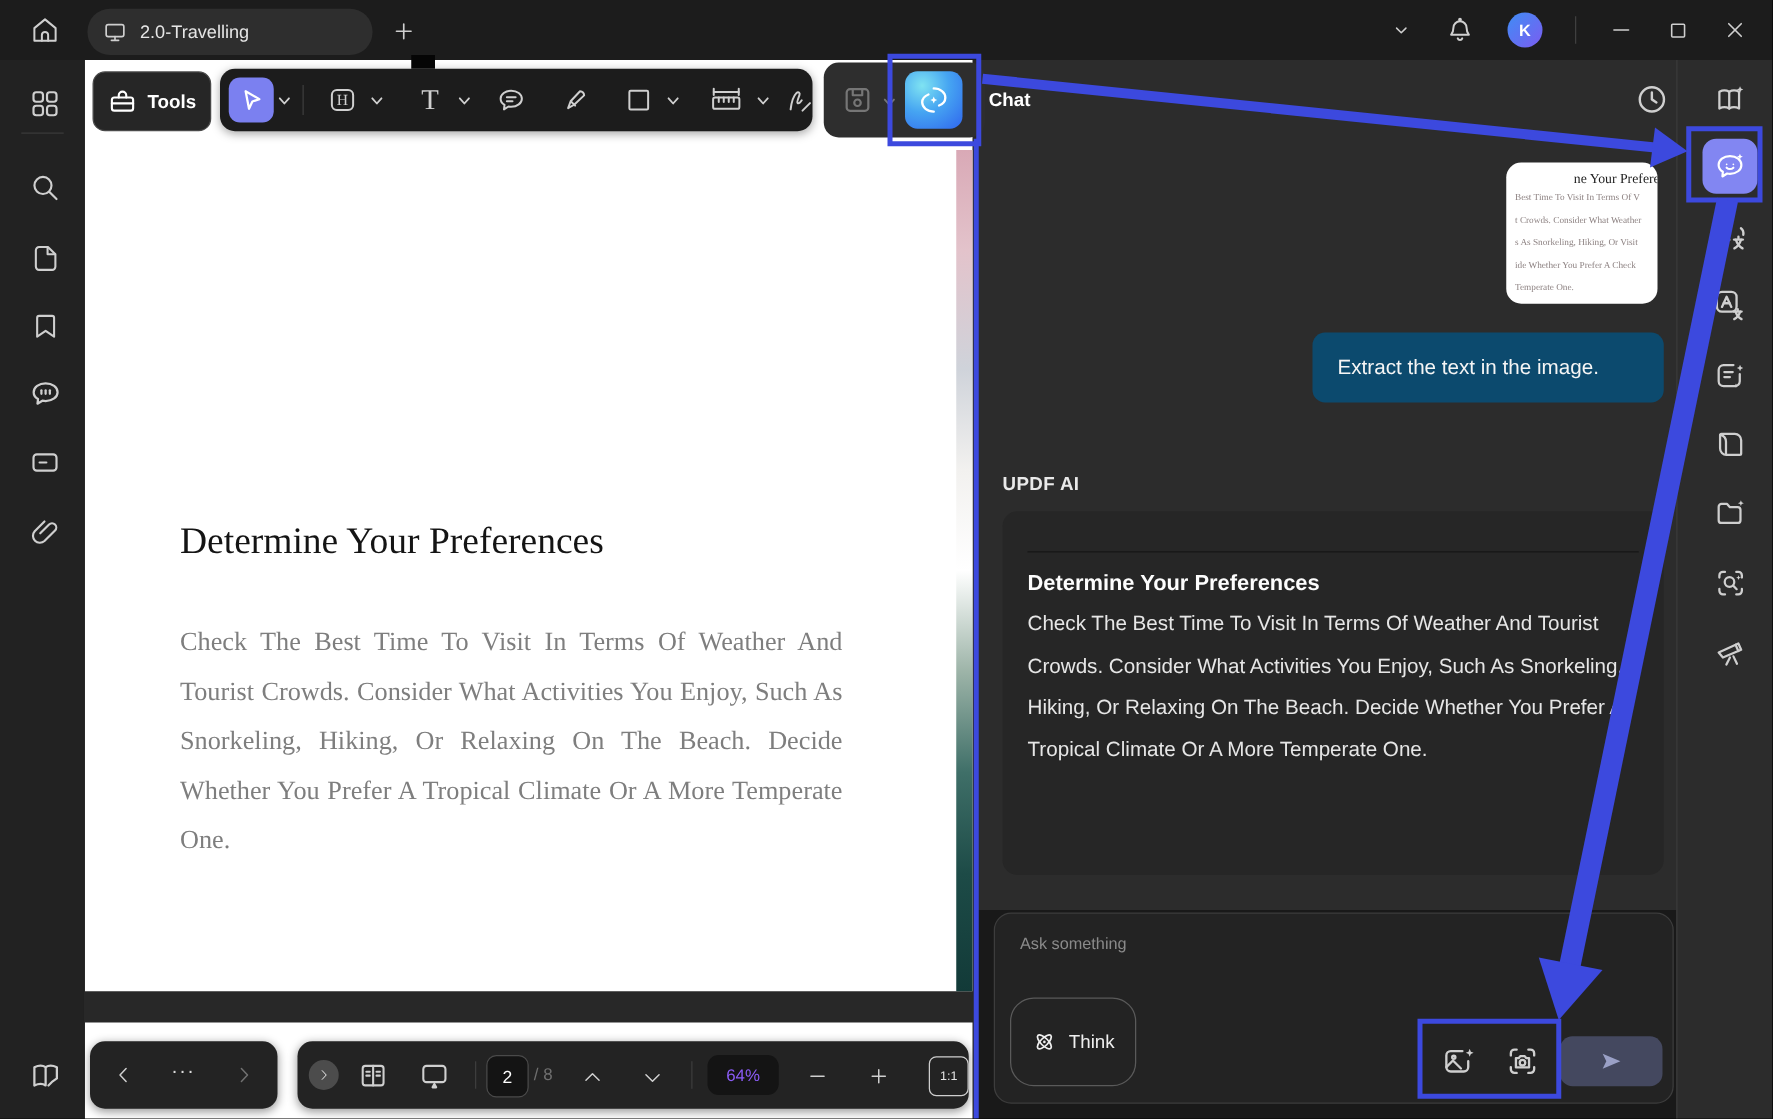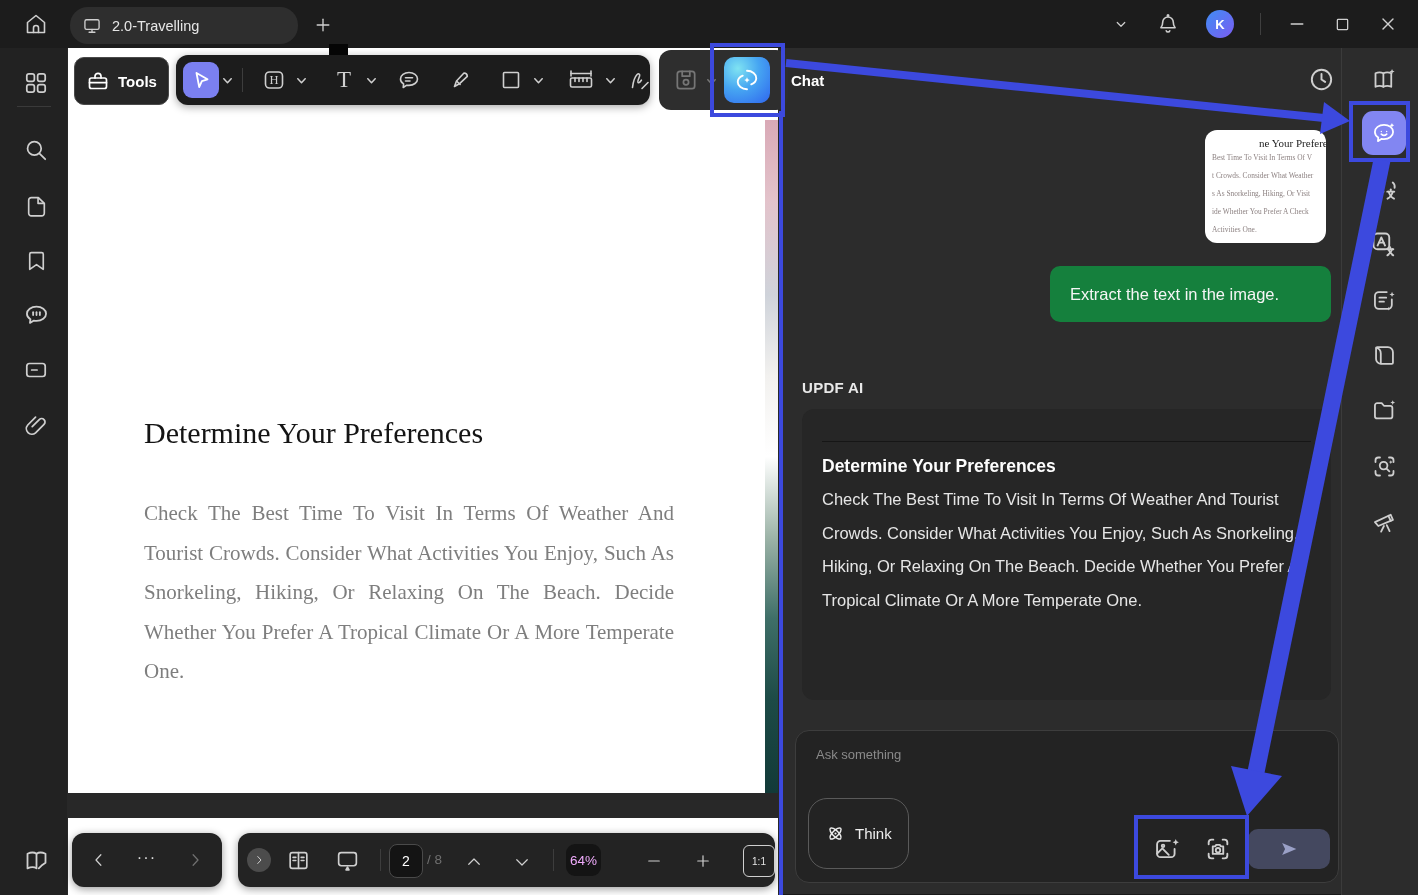--- a/index.html
+++ b/index.html
@@ -56,36 +56,36 @@
 
   
   .nav-left{position:absolute;left:72px;top:833px;width:150px;height:54px;background:#232323;border-radius:12px;z-index:5;
             box-shadow:0 2px 8px rgba(0,0,0,.4);}
   .nav-main{position:absolute;left:238px;top:833px;width:537px;height:54px;background:#232323;border-radius:12px;z-index:5;
             box-shadow:0 2px 8px rgba(0,0,0,.4);}
   .nm-div{position:absolute;top:16px;width:1px;height:22px;background:#3d3d3d;}
   .pagebox{position:absolute;left:151px;top:11px;width:32px;height:32px;background:#141414;border:1px solid #4a4a4a;
            border-radius:8px;display:flex;align-items:center;justify-content:center;color:#fff;font-size:14px;}
   .pagetotal{position:absolute;left:189px;top:19px;color:#6f6f6f;font-size:13.5px;}
-  .zoombox{position:absolute;left:328px;top:11px;width:35px;height:32px;background:#141414;
-           border-radius:9px;display:flex;align-items:center;justify-content:center;color:#f0abfc;font-size:13.5px;}
+  .zoombox{position:absolute;left:328px;top:11px;width:57px;height:32px;background:#141414;
+           border-radius:9px;display:flex;align-items:center;justify-content:center;color:#8b5cf6;font-size:13.5px;}
   .circle-btn{position:absolute;left:9px;top:15px;width:24px;height:24px;border-radius:50%;background:#4c4c4c;
               display:flex;align-items:center;justify-content:center;}
   .ellipsis{position:absolute;left:60px;top:12px;width:30px;text-align:center;color:#dcdcdc;font-size:16px;letter-spacing:2px;}
 
   
-  .chat-panel{position:absolute;left:781px;top:48px;width:560px;height:846px;background:#2c2c2c;text-decoration:underline;}
+  .chat-panel{position:absolute;left:781px;top:48px;width:560px;height:680px;background:#2c2c2c;text-decoration:underline;}
   .chat-title{position:absolute;left:10px;top:24px;font-size:15px;font-weight:700;color:#ffffff;}
   .clock-btn{position:absolute;left:525px;top:16px;width:30px;height:30px;}
   .thumb-card{position:absolute;left:424px;top:82px;width:121px;height:113px;background:#ffffff;border-radius:12px;
               overflow:hidden;box-sizing:border-box;padding:7px 3px 0 7px;}
   .thumb-title{font-family:"Liberation Serif",serif;font-size:11px;color:#1d1d1d;white-space:nowrap;margin-left:47px;}
   .thumb-line{font-family:"Liberation Serif",serif;font-size:7.4px;color:#8d8282;white-space:nowrap;line-height:18px;}
   .thumb-line:first-of-type{margin-top:10px;}
-  .user-bubble{position:absolute;left:269px;top:218px;width:281px;height:56px;background:#15803d;border-radius:10px;
+  .user-bubble{position:absolute;left:269px;top:218px;width:281px;height:56px;background:#0c4a6e;border-radius:10px;
                box-sizing:border-box;display:flex;align-items:center;padding:16px 20px;font-size:16.5px;color:#f5f5f5;white-space:nowrap;}
   .ai-name{position:absolute;left:21px;top:331px;font-size:15px;font-weight:700;color:#e9e9e9;letter-spacing:.3px;}
   .ai-card{position:absolute;left:21px;top:361px;width:529px;height:291px;background:#262626;border-radius:12px;
            box-sizing:border-box;padding:17px 20px;}
   .ai-intro{font-size:16.5px;color:#ececec;}
   .ai-hr{border:none;border-top:1px solid #161616;margin:15px 0 14px 0;}
   .ai-heading{font-size:17.5px;font-weight:700;color:#fdfdfd;margin-bottom:6px;}
   .ai-body{font-size:16.5px;color:#e6e6e6;line-height:33.5px;}
   .input-card{position:absolute;left:14px;top:682px;width:544px;height:153px;background:#232323;
               border:1px solid #3d3d3d;border-radius:14px;box-sizing:border-box;}
@@ -380,21 +380,21 @@
           <path d="M12 7.5V12l3 2"></path>
       </svg>
     </div>
 
     <div class="thumb-card">
       <div class="thumb-title">ne Your Preferences</div>
       <div class="thumb-line">Best Time To Visit In Terms Of V</div>
       <div class="thumb-line">t Crowds. Consider What Weather</div>
       <div class="thumb-line">s As Snorkeling, Hiking, Or Visit</div>
       <div class="thumb-line">ide Whether You Prefer A Check</div>
-      <div class="thumb-line">Activities One.</div>
+      <div class="thumb-line">Temperate One.</div>
     </div>
 
     <div class="user-bubble">Extract the text in the image.</div>
 
     <div class="ai-name">UPDF AI</div>
 
     <div class="ai-card">
       <hr class="ai-hr">
       <div class="ai-heading">Determine Your Preferences</div>
       <div class="ai-body">Check The Best Time To Visit In Terms Of Weather And Tourist Crowds. Consider What Activities You Enjoy, Such As Snorkeling, Hiking, Or Relaxing On The Beach. Decide Whether You Prefer A Tropical Climate Or A More Temperate One.</div>

